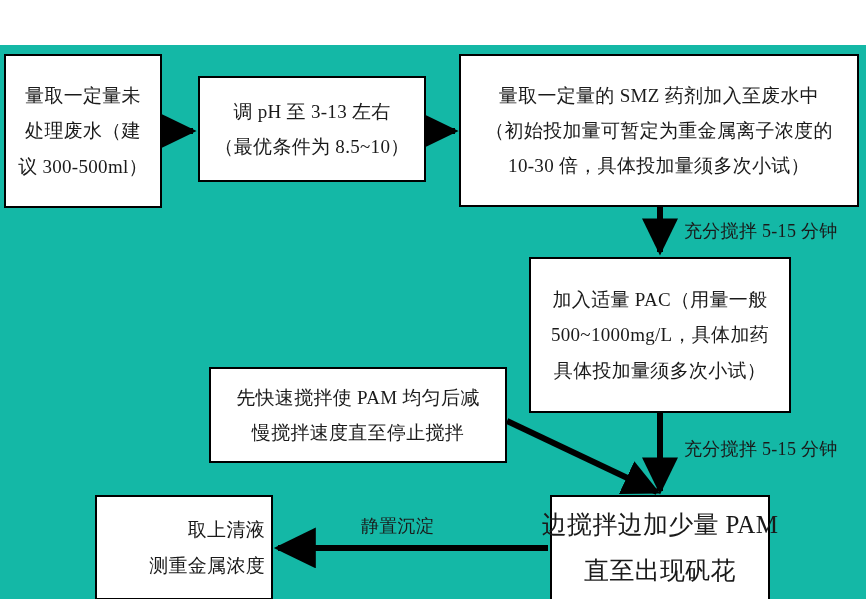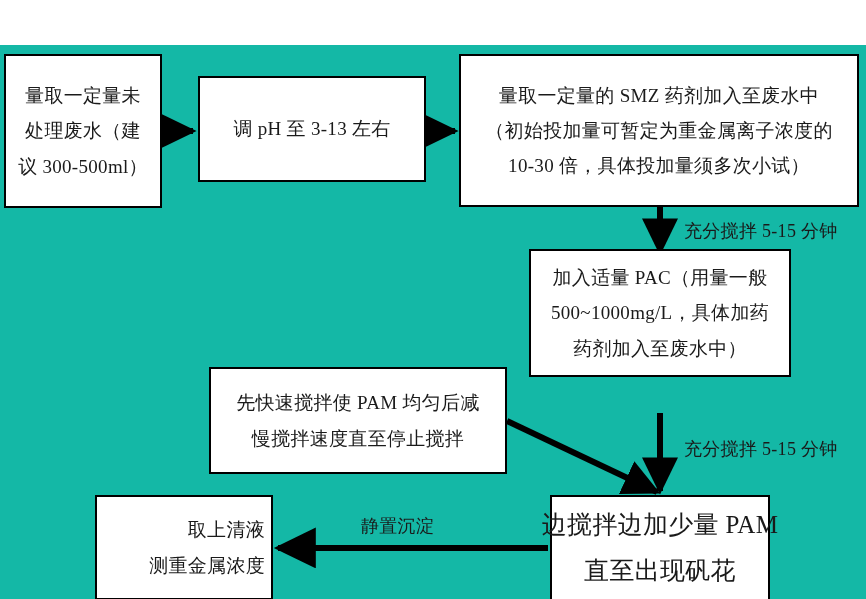--- a/index.html
+++ b/index.html
@@ -92,35 +92,36 @@
   </svg>
 
   <div class="node" style="left:4px; top:9px; width:158px; height:154px; font-size:19px;">
     <span class="ln">量取一定量未</span>
     <span class="ln">处理废水（建</span>
     <span class="ln">议 300-500ml）</span>
   </div>
 
   <div class="node" style="left:198px; top:31px; width:228px; height:106px; font-size:19px;">
     <span class="ln">调 pH 至 3-13 左右</span>
+    <span class="ln">（最优条件为 8.5~10）</span>
   </div>
 
   <div class="node" style="left:459px; top:9px; width:400px; height:153px; font-size:19px;">
     <span class="ln">量取一定量的 SMZ 药剂加入至废水中</span>
     <span class="ln">（初始投加量可暂定为重金属离子浓度的</span>
     <span class="ln">10-30 倍，具体投加量须多次小试）</span>
   </div>
 
-  <div class="node" style="left:529px; top:204px; width:262px; height:128px; font-size:19px;text-align:center;">
+  <div class="node" style="left:529px; top:212px; width:262px; height:156px; font-size:19px;text-align:center;">
     <span class="ln">加入适量 PAC（用量一般</span>
     <span class="ln">500~1000mg/L，具体加药</span>
-    <span class="ln">药剂加入至废水中）</span>
+    <span class="ln">具体投加量须多次小试）</span>
   </div>
 
-  <div class="node" style="left:209px; top:322px; width:298px; height:107px; font-size:19px;">
+  <div class="node" style="left:209px; top:322px; width:298px; height:96px; font-size:19px;">
     <span class="ln">先快速搅拌使 PAM 均匀后减</span>
     <span class="ln">慢搅拌速度直至停止搅拌</span>
   </div>
 
   <div class="node" style="left:550px; top:450px; width:220px; height:106px; font-size:25px;">
     <span class="ln">边搅拌边加少量 PAM</span>
     <span class="ln">直至出现矾花</span>
   </div>
 
   <div class="node" style="left:95px; top:450px; width:178px; height:105px; font-size:19px;align-items:flex-end;">

